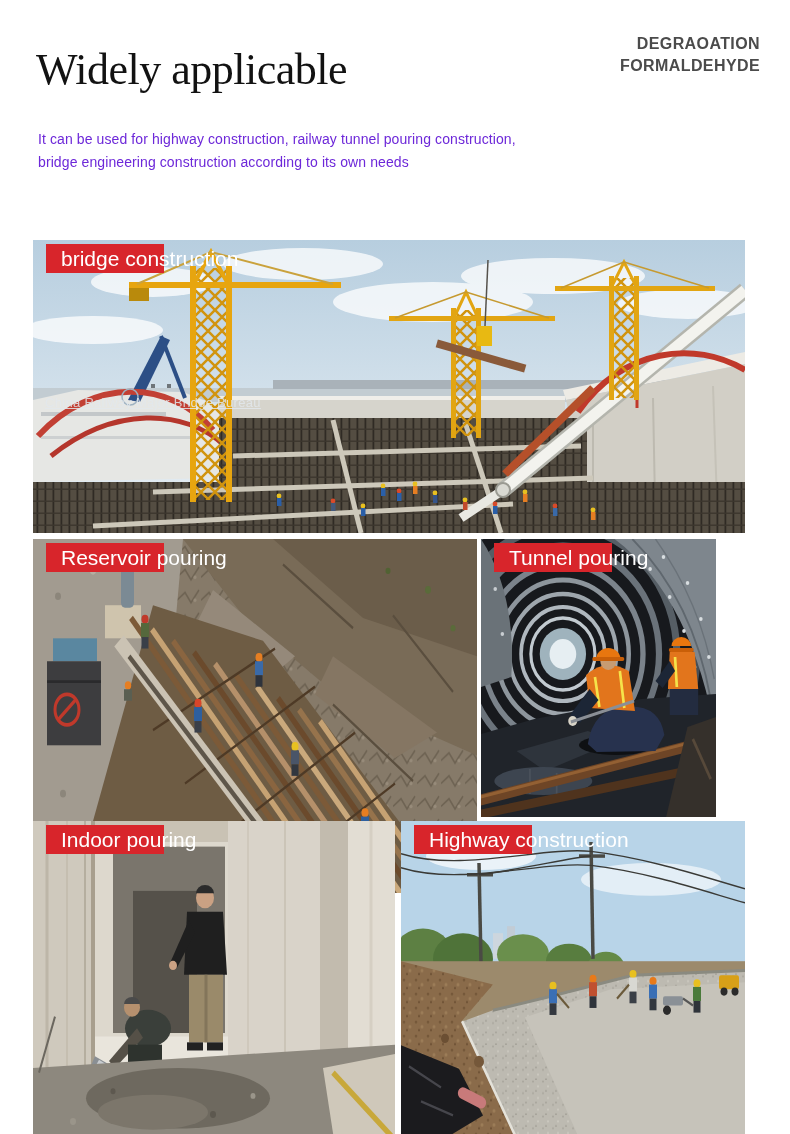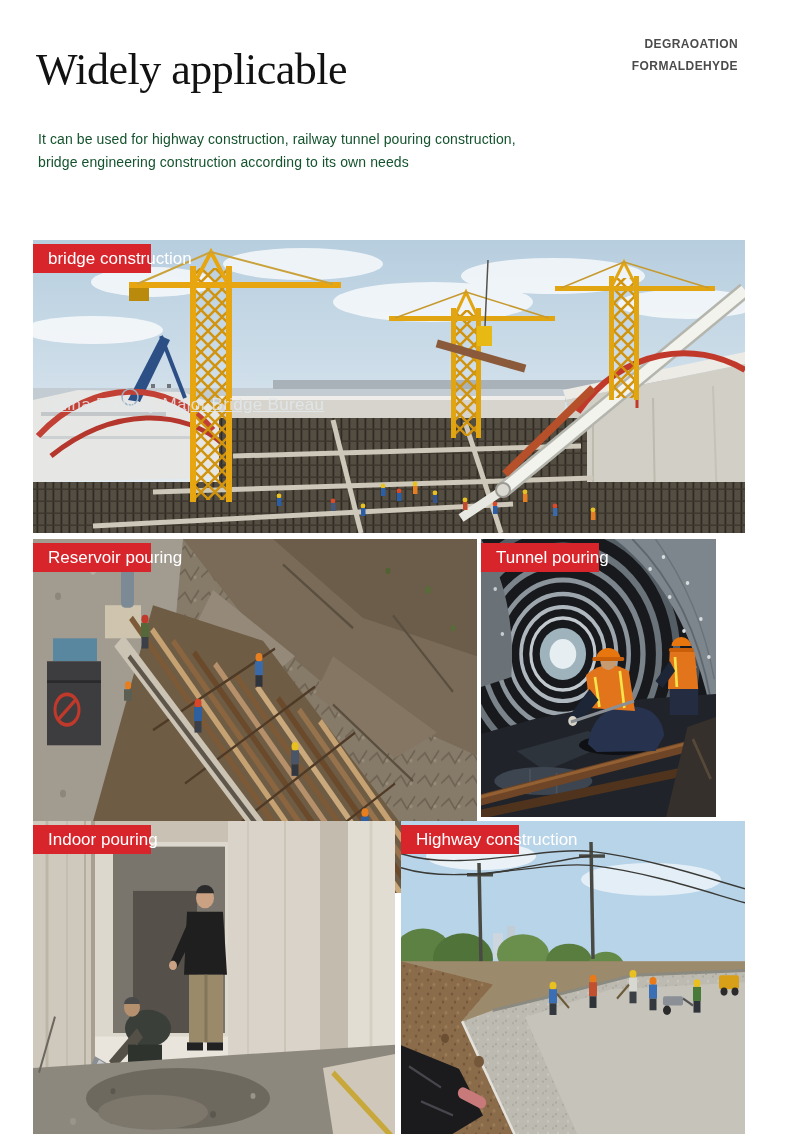--- a/index.html
+++ b/index.html
@@ -1,44 +1,44 @@
 <!DOCTYPE html>
 <html style="--label-red: #d8252b;"><head>
 <meta charset="utf-8">
 <style>
   :root { --label-red:#d8252b; }
   * { margin:0; padding:0; box-sizing:border-box; }
   html,body { background:#fff; }
   body { font-family:"Liberation Sans", sans-serif; }
   .page { position:relative; width:790px; height:1134px; background:#fff; margin:0 auto; overflow:hidden; }
 
-  .brand { position:absolute; top:33px; right:52px; text-align:right; color:#4b4b4b;
-           font-size:12px; font-weight:700; letter-spacing:.4px; line-height:22px; }
+  .brand { position:absolute; top:33px; right:30px; text-align:right; color:#4b4b4b;
+           font-size:16px; font-weight:700; letter-spacing:.4px; line-height:22px; }
 
   .title { position:absolute; left:36px; top:44px; font-size:44px; font-weight:400;
            color:#121212; letter-spacing:-0.5px; white-space:nowrap;font-family:Liberation Serif, serif; }
 
-  .desc { position:absolute; left:38px; top:128px; color:#14532d; font-size:14px;
+  .desc { position:absolute; left:38px; top:128px; color:#6d28d9; font-size:14px;
           line-height:23px; letter-spacing:.1px; }
 
   .photo { position:absolute; overflow:hidden; background:#dfe3e6; }
   .photo svg { display:block; width:100%; height:100%; }
 
   .ph-bridge    { left:33px;  top:240px; width:712px; height:293px; }
   .ph-reservoir { left:33px;  top:539px; width:444px; height:354px; }
   .ph-tunnel    { left:481px; top:539px; width:235px; height:278px; }
   .ph-indoor    { left:33px;  top:821px; width:362px; height:325px; }
   .ph-highway   { left:401px; top:821px; width:344px; height:326px; }
 
-  .tag { position:absolute; left:0; top:4px; width:118px; height:29px;
-         background:var(--label-red); color:#fff; font-size:17px; line-height:29px;
+  .tag { position:absolute; left:13px; top:4px; width:118px; height:29px;
+         background:var(--label-red); color:#fff; font-size:21px; line-height:29px;
          padding-left:15px; white-space:nowrap; overflow:visible; z-index:3; }
 
   .watermark { position:absolute; left:12px; top:155px; z-index:2;
-               color:rgba(226,232,236,.85); font-size:17px; letter-spacing:.3px;
+               color:rgba(226,232,236,.85); font-size:13px; letter-spacing:.3px;
                text-decoration:underline; white-space:nowrap; }
 </style>
 </head>
 <body>
 
 <div class="page">
 
   <div class="brand">
     <div>DEGRAOATION</div>
     <div>FORMALDEHYDE</div>

